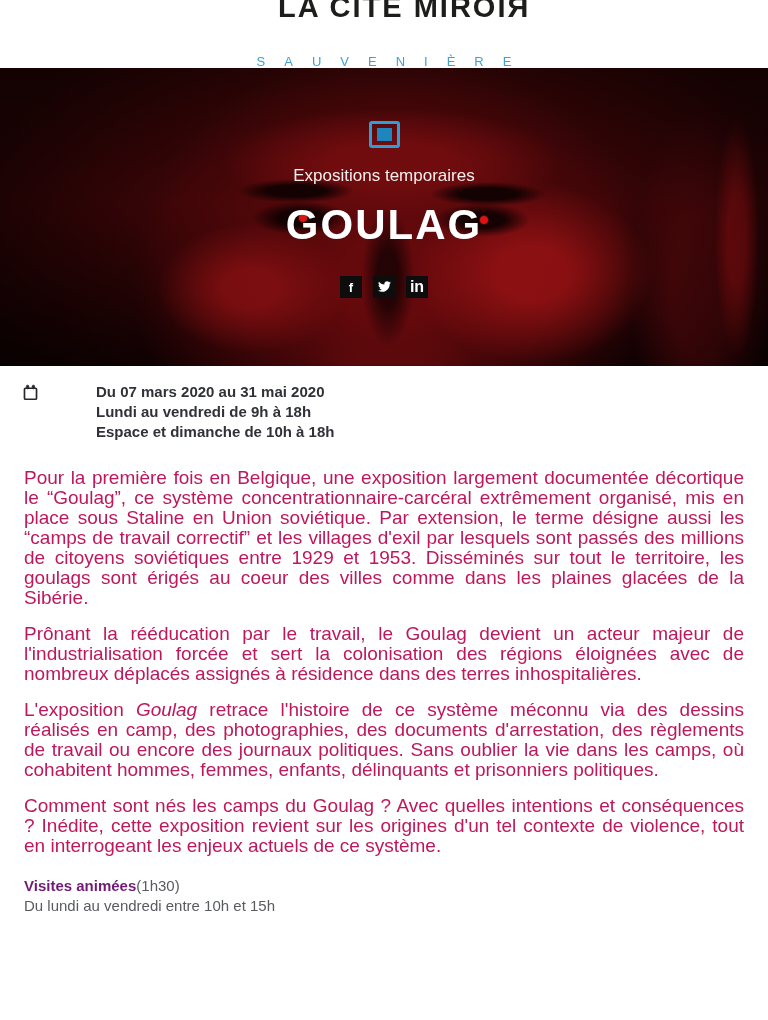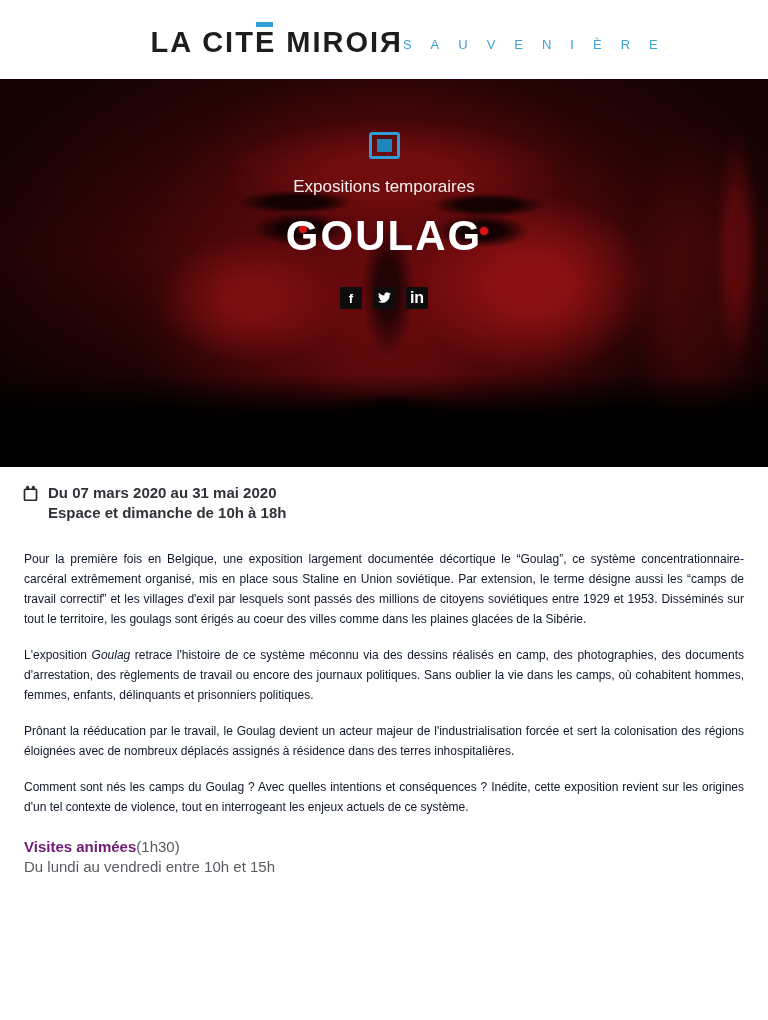--- a/index.html
+++ b/index.html
@@ -5,41 +5,41 @@
   * { margin:0; padding:0; box-sizing:border-box; }
   html,body { background:#ffffff; }
   body {
     width:768px; height:1020px; overflow:hidden;
     font-family:"Liberation Sans","DejaVu Sans",sans-serif;
     color:#595b60;
   }
 
   
   .header {
-    height:79px; background:#ffffff;
-    display:flex; align-items:center; justify-content:center;
+    height:68px; background:#ffffff;
+    display:flex; flex-direction:column; align-items:center; justify-content:flex-end;
     padding-top:6px;
   }
   .logo-line1 {
     font-weight:bold; font-size:29px; letter-spacing:2px;
     color:#1d1d1b; line-height:1; white-space:pre;
   }
   .logo-e { position:relative; display:inline-block; }
   .logo-e::before {
     content:""; position:absolute; top:-6px; left:1px; width:17px; height:5px;
     background:#2f9fd6;
   }
   .logo-sub {
     margin-top:4px; font-size:13px; color:#3fa0d4;
     letter-spacing:19px; margin-right:-19px; line-height:1;
   }
 
   
   .hero {
-    position:relative; height:388px; overflow:hidden; background:#1a0304;
+    position:relative; height:298px; overflow:hidden; background:#1a0304;
   }
   .hero-bg {
     position:absolute; inset:0;
     background:
       
       linear-gradient(180deg, rgba(0,0,0,0) 0px, rgba(0,0,0,0) 295px, rgba(0,0,0,.75) 325px, #000 337px),
       
       radial-gradient(ellipse 420px 300px at 390px 190px, rgba(0,0,0,0) 55%, rgba(0,0,0,.55) 100%),
       
       radial-gradient(circle 5px at 303px 150px, #d81414 70%, rgba(216,20,20,0) 100%),
@@ -83,29 +83,29 @@
   .social { margin-top:27px; display:flex; gap:11px; }
   .social-btn {
     width:22px; height:22px; background:#0d0d0d; color:#ffffff;
     display:flex; align-items:center; justify-content:center; cursor:pointer;
     font-weight:bold; font-size:13px; line-height:1;
   }
   .social-btn svg { width:13px; height:13px; fill:#ffffff; }
 
   
   .info { padding:16px 24px 0 22px; }
-  .info-row { display:flex; }
+  .info-row { display:flex;gap:48px; }
   .info-icon { width:26px; flex:0 0 26px; padding-top:2px; }
   .info-icon svg { width:17px; height:17px; fill:#26282e; stroke:#26282e; }
   .info-text { font-weight:bold; font-size:15px; line-height:20px; color:#303238; }
 
   
   .content { padding:0 24px; }
   .content p {
-    font-size:12px; line-height:20px; color:#0f172a;
+    font-size:19px; line-height:20px; color:#be185d;
     text-align:justify; margin:0 0 16px 0;
   }
   .content p.first { margin-top:26px; }
   .content p em { font-style:italic; }
 
   .visites { padding:4px 24px 0 24px; font-size:15px; line-height:20px; color:#595b60; }
   .visites .v-title { font-weight:bold; color:#701a75; }
   .visites .v-duration { }
 </style>
 </head>
@@ -146,29 +146,30 @@
   <div class="info-row">
     <span class="info-icon">
       <svg viewBox="0 0 24 24">
           <path d="M5 6 h14 a1.5 1.5 0 0 1 1.5 1.5 V20 a1.5 1.5 0 0 1 -1.5 1.5 H5 A1.5 1.5 0 0 1 3.5 20 V7.5 A1.5 1.5 0 0 1 5 6 Z" fill="none" stroke-width="2.4"></path>
           <rect x="6.2" y="1.6" width="3.4" height="5.2" rx="1.5"></rect>
           <rect x="14.4" y="1.6" width="3.4" height="5.2" rx="1.5"></rect>
         </svg>
     </span>
     <div class="info-lines">
       <div class="info-text">Du 07 mars 2020 au 31 mai 2020</div>
+      <div class="info-text">Lundi au vendredi de 9h à 18h</div>
       <div class="info-text">Espace et dimanche de 10h à 18h</div>
     </div>
   </div>
 </div>
 
 <div class="content">
   <p class="first">Pour la première fois en Belgique, une exposition largement documentée décortique le “Goulag”, ce système concentrationnaire-carcéral extrêmement organisé, mis en place sous Staline en Union soviétique. Par extension, le terme désigne aussi les “camps de travail correctif”  et les villages d'exil par lesquels sont passés des millions de citoyens soviétiques entre 1929 et 1953. Disséminés sur tout le territoire, les goulags sont érigés au coeur des villes comme dans les plaines glacées de la Sibérie.</p>
+  <p>Prônant la rééducation par le travail, le Goulag devient un acteur majeur de l'industrialisation forcée et sert la colonisation des régions éloignées avec de nombreux déplacés assignés à résidence dans des terres inhospitalières.</p>
   <p><span>L'exposition </span><em>Goulag</em><span> retrace l'histoire de ce système méconnu via des dessins réalisés en camp, des photographies, des documents d'arrestation, des règlements de travail ou encore des journaux politiques. Sans oublier la vie dans les camps, où cohabitent hommes, femmes, enfants, délinquants et prisonniers politiques.</span></p>
-  <p>Prônant la rééducation par le travail, le Goulag devient un acteur majeur de l'industrialisation forcée et sert la colonisation des régions éloignées avec de nombreux déplacés assignés à résidence dans des terres inhospitalières.</p>
   <p>Comment sont nés les camps du Goulag ? Avec quelles intentions et conséquences ? Inédite, cette exposition revient sur les origines d'un tel contexte de violence, tout en interrogeant les enjeux actuels de ce système.</p>
 </div>
 
 <div class="visites">
   <div>
     <span class="v-title">Visites animées</span><span class="v-duration">(1h30)</span>
   </div>
   <div>Du lundi au vendredi entre 10h et 15h</div>
 
 </div>

